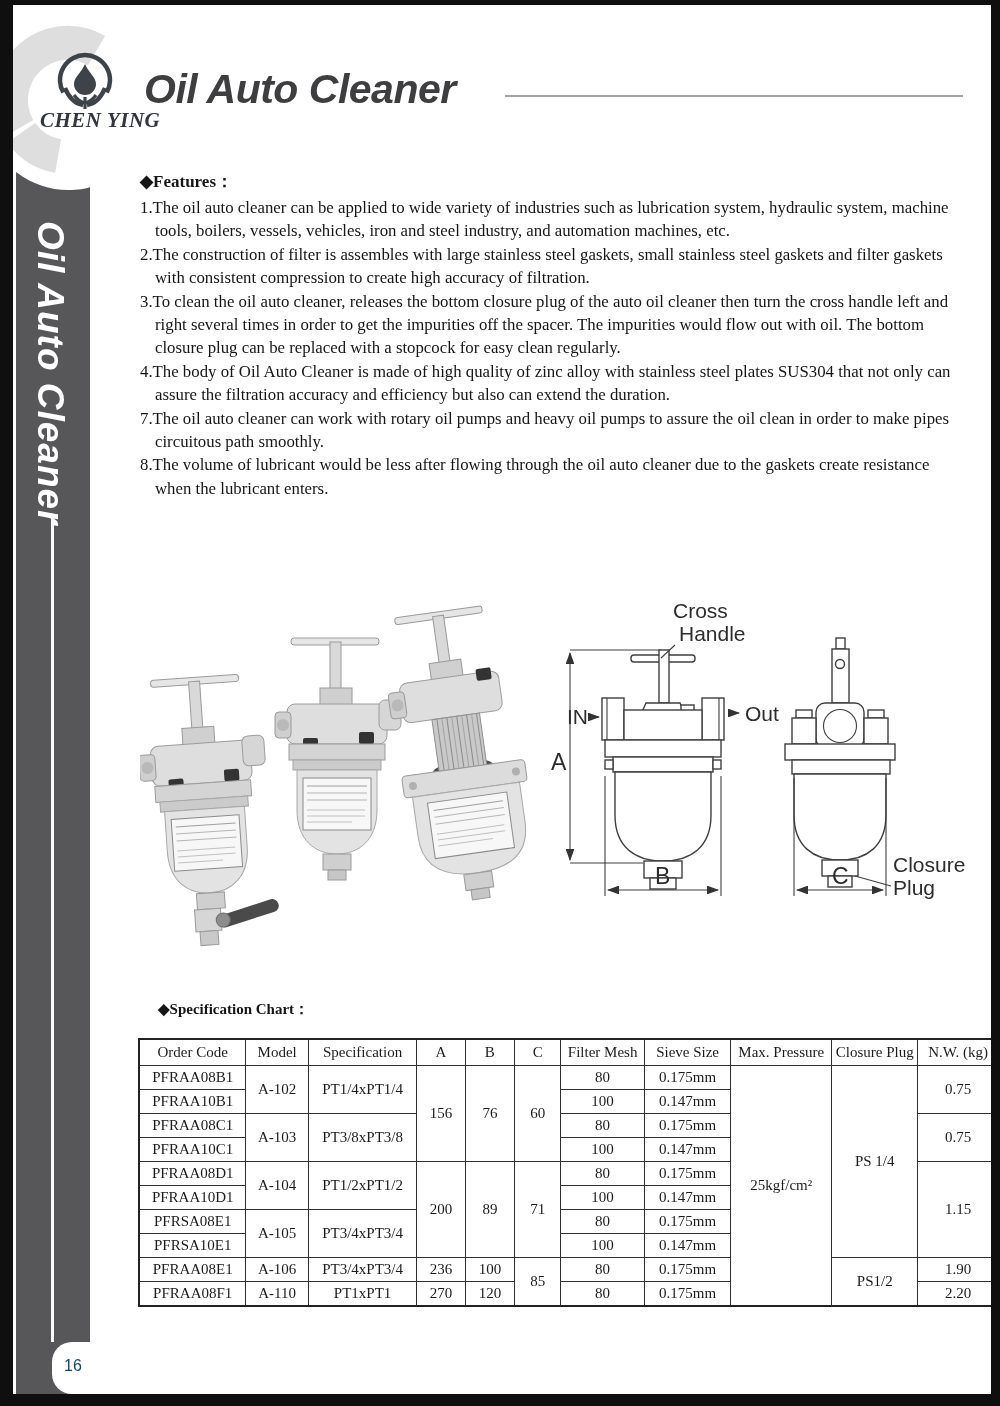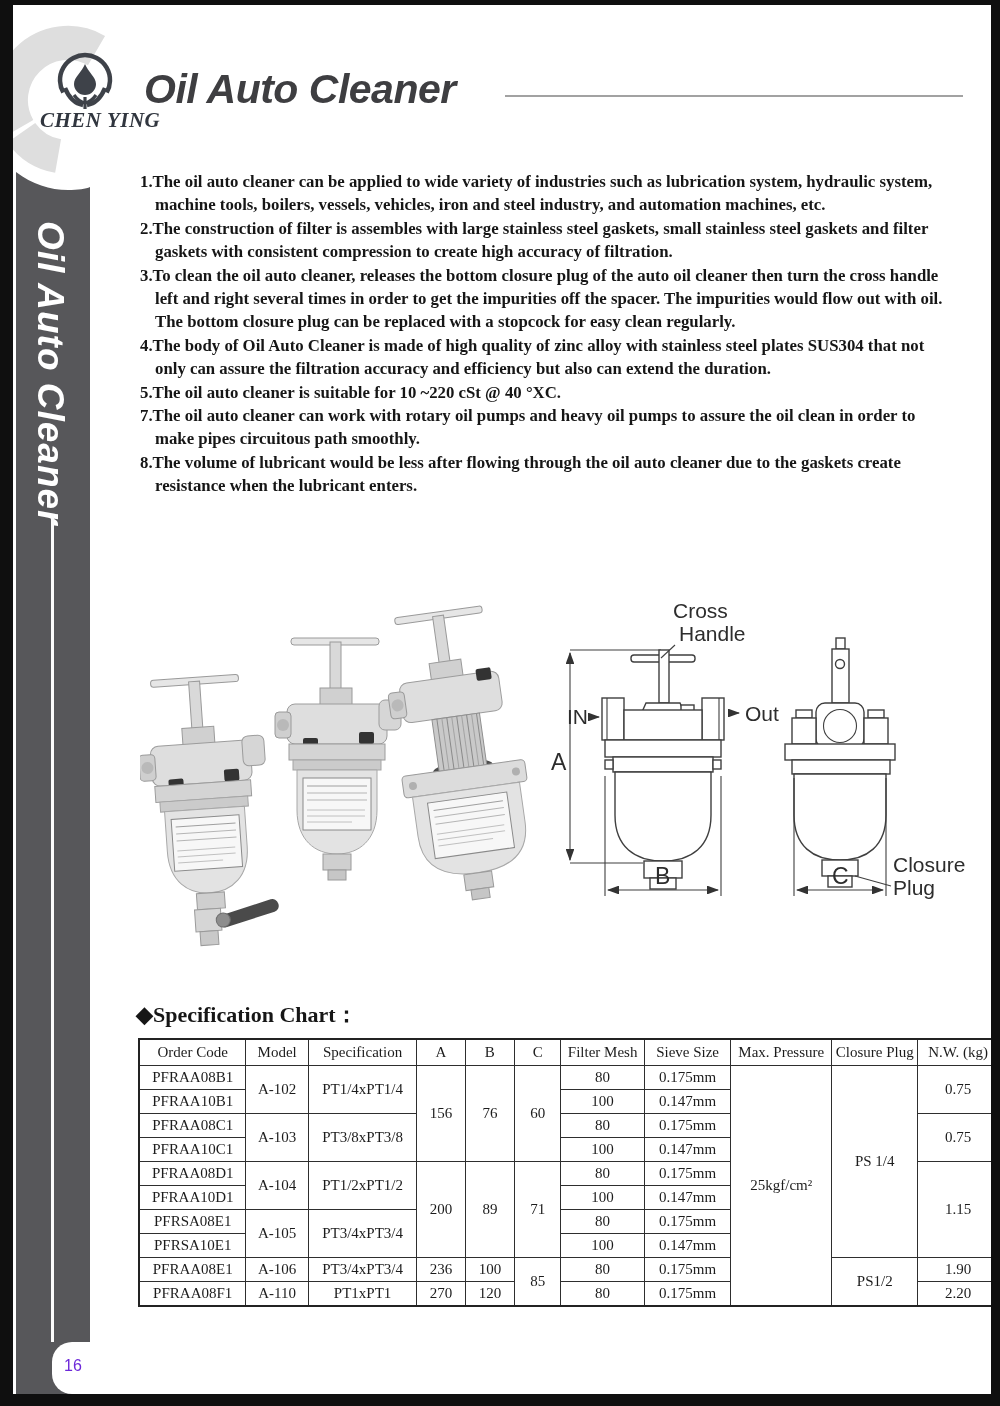--- a/index.html
+++ b/index.html
@@ -22,21 +22,21 @@
     font-family:"Liberation Sans", sans-serif; font-style:italic; font-weight:bold;
     font-size:37px; color:#ffffff; white-space:nowrap; letter-spacing:1px; z-index:3;
   }
   .sidebar-rule { position:absolute; left:51px; top:514px; width:3px; height:828px; background:#fbfbfb; z-index:3; }
   .page-num-notch {
     position:absolute; left:52px; top:1342px; width:38px; height:52px; background:#ffffff;
     border-radius:20px 0 0 20px; z-index:4;
   }
   .page-num {
     position:absolute; left:12px; top:15px; font-family:"Liberation Sans", sans-serif;
-    font-size:16px; color:#6d28d9;
+    font-size:16px; color:#0c4a6e;
   }
 
   
   .logo-svg { position:absolute; left:52px; top:50px; z-index:5; }
   .brand {
     position:absolute; left:40px; top:108px; z-index:5;
     font-family:"Liberation Serif", serif; font-style:italic; font-weight:bold;
     font-size:21px; color:#31363f; letter-spacing:0.5px; white-space:nowrap;
   }
 
@@ -44,32 +44,32 @@
   .title {
     position:absolute; left:144px; top:66px; margin:0; z-index:5;
     font-family:"Liberation Sans", sans-serif; font-style:italic; font-weight:bold;
     font-size:41px; color:#3e3e41; letter-spacing:-0.5px; white-space:nowrap;
   }
   .title-rule { position:absolute; left:505px; top:95px; width:458px; height:2px; background:#a2a2a2; z-index:4; }
 
   
   .features { position:absolute; left:140px; top:170px; width:812px; z-index:5; color:#161616; }
   .features-heading { font-weight:bold; font-size:17px; margin-bottom:3px; }
-  .feature-item { font-size:16.8px; line-height:23.4px; padding-left:15px; text-indent:-15px;font-weight:bold; }
+  .feature-item { font-size:16.8px; line-height:23.4px; padding-left:15px; text-indent:-15px; }
 
   
   .photo-svg   { position:absolute; left:140px; top:596px; z-index:5; }
   .diagram-svg { position:absolute; left:545px; top:600px; z-index:5; }
   .dim-label  { font-family:"Liberation Sans", sans-serif; font-size:21px; fill:#2d2d2d; }
   .dim-label.big { font-size:23px; }
   .draw { stroke:#3f3f3f; stroke-width:1.4; fill:#ffffff; }
   .thin { stroke:#3f3f3f; stroke-width:1.1; fill:none; }
 
   
-  .spec-heading { position:absolute; left:136px; top:1000px; font-weight:bold; font-size:22px; color:#161616; z-index:5; }
+  .spec-heading { position:absolute; left:158px; top:1000px; font-weight:bold; font-size:15px; color:#161616; z-index:5; }
   .spec-table-wrap { position:absolute; left:138px; top:1038px; z-index:5; }
   table.spec { border-collapse:collapse; border:2px solid #232323; table-layout:fixed; }
   table.spec th, table.spec td {
     border:1px solid #2e2e2e; text-align:center; vertical-align:middle;
     font-family:"Liberation Serif", serif; font-size:15px; font-weight:normal;
     color:#1c1c1c; padding:0 3px; height:23px; overflow:hidden;
   }
   table.spec th { height:25px; }
 </style>
 </head>
@@ -98,26 +98,26 @@
     <path d="M22,45 Q27,52 33,53" fill="none" stroke="#3e4249" stroke-width="3.2"></path>
     <path d="M44,45 Q39,52 33,53" fill="none" stroke="#3e4249" stroke-width="3.2"></path>
     <path d="M33,47 L33,59" fill="none" stroke="#3e4249" stroke-width="3.2"></path>
   </svg>
   <div class="brand">CHEN YING</div>
 
   <h1 class="title">Oil Auto Cleaner</h1>
   <div class="title-rule"></div>
 
   <div class="features">
+    <div class="features-heading">◆Features：</div>
     <div id="features-list">
         <div class="feature-item">1.The oil auto cleaner can be applied to wide variety of industries such as  lubrication system, hydraulic system, machine tools, boilers, vessels, vehicles, iron and steel industry, and automation machines, etc.</div>
         <div class="feature-item">2.The construction of filter is assembles with large stainless steel gaskets, small stainless steel gaskets and filter gaskets with consistent compression to create high accuracy of filtration.</div>
         <div class="feature-item">3.To clean the oil auto cleaner, releases the bottom closure plug of the auto oil cleaner then turn the cross handle left and right several times in order to get the impurities off the spacer. The impurities would flow out with oil. The bottom closure plug can be replaced with a stopcock for easy clean regularly.</div>
         <div class="feature-item">4.The body of Oil Auto Cleaner is made of high quality of zinc alloy with stainless steel plates SUS304 that not only can assure the filtration accuracy and efficiency but also can extend the duration.</div>
-        <div class="feature-item">5.The oil auto cleaner is suitable for 10 ~220 cSt @ 40 °XC.</div>
         <div class="feature-item">7.The oil auto cleaner can work with rotary oil pumps and heavy oil pumps to assure the oil clean in order to make pipes circuitous path smoothly.</div>
         <div class="feature-item">8.The volume of lubricant would be less after flowing through the oil auto cleaner due to the gaskets create resistance when the lubricant enters.</div>
       </div>
   </div>
 
   <svg class="photo-svg" width="410" height="370" viewBox="0 0 410 370">
 
     <g transform="rotate(-4 80 220)">
       <rect x="20" y="80" width="88" height="7" rx="3" fill="#e6e6e6" stroke="#9a9a9a"></rect>
       <rect x="58" y="84" width="11" height="48" fill="#d9d9d9" stroke="#9a9a9a"></rect>

